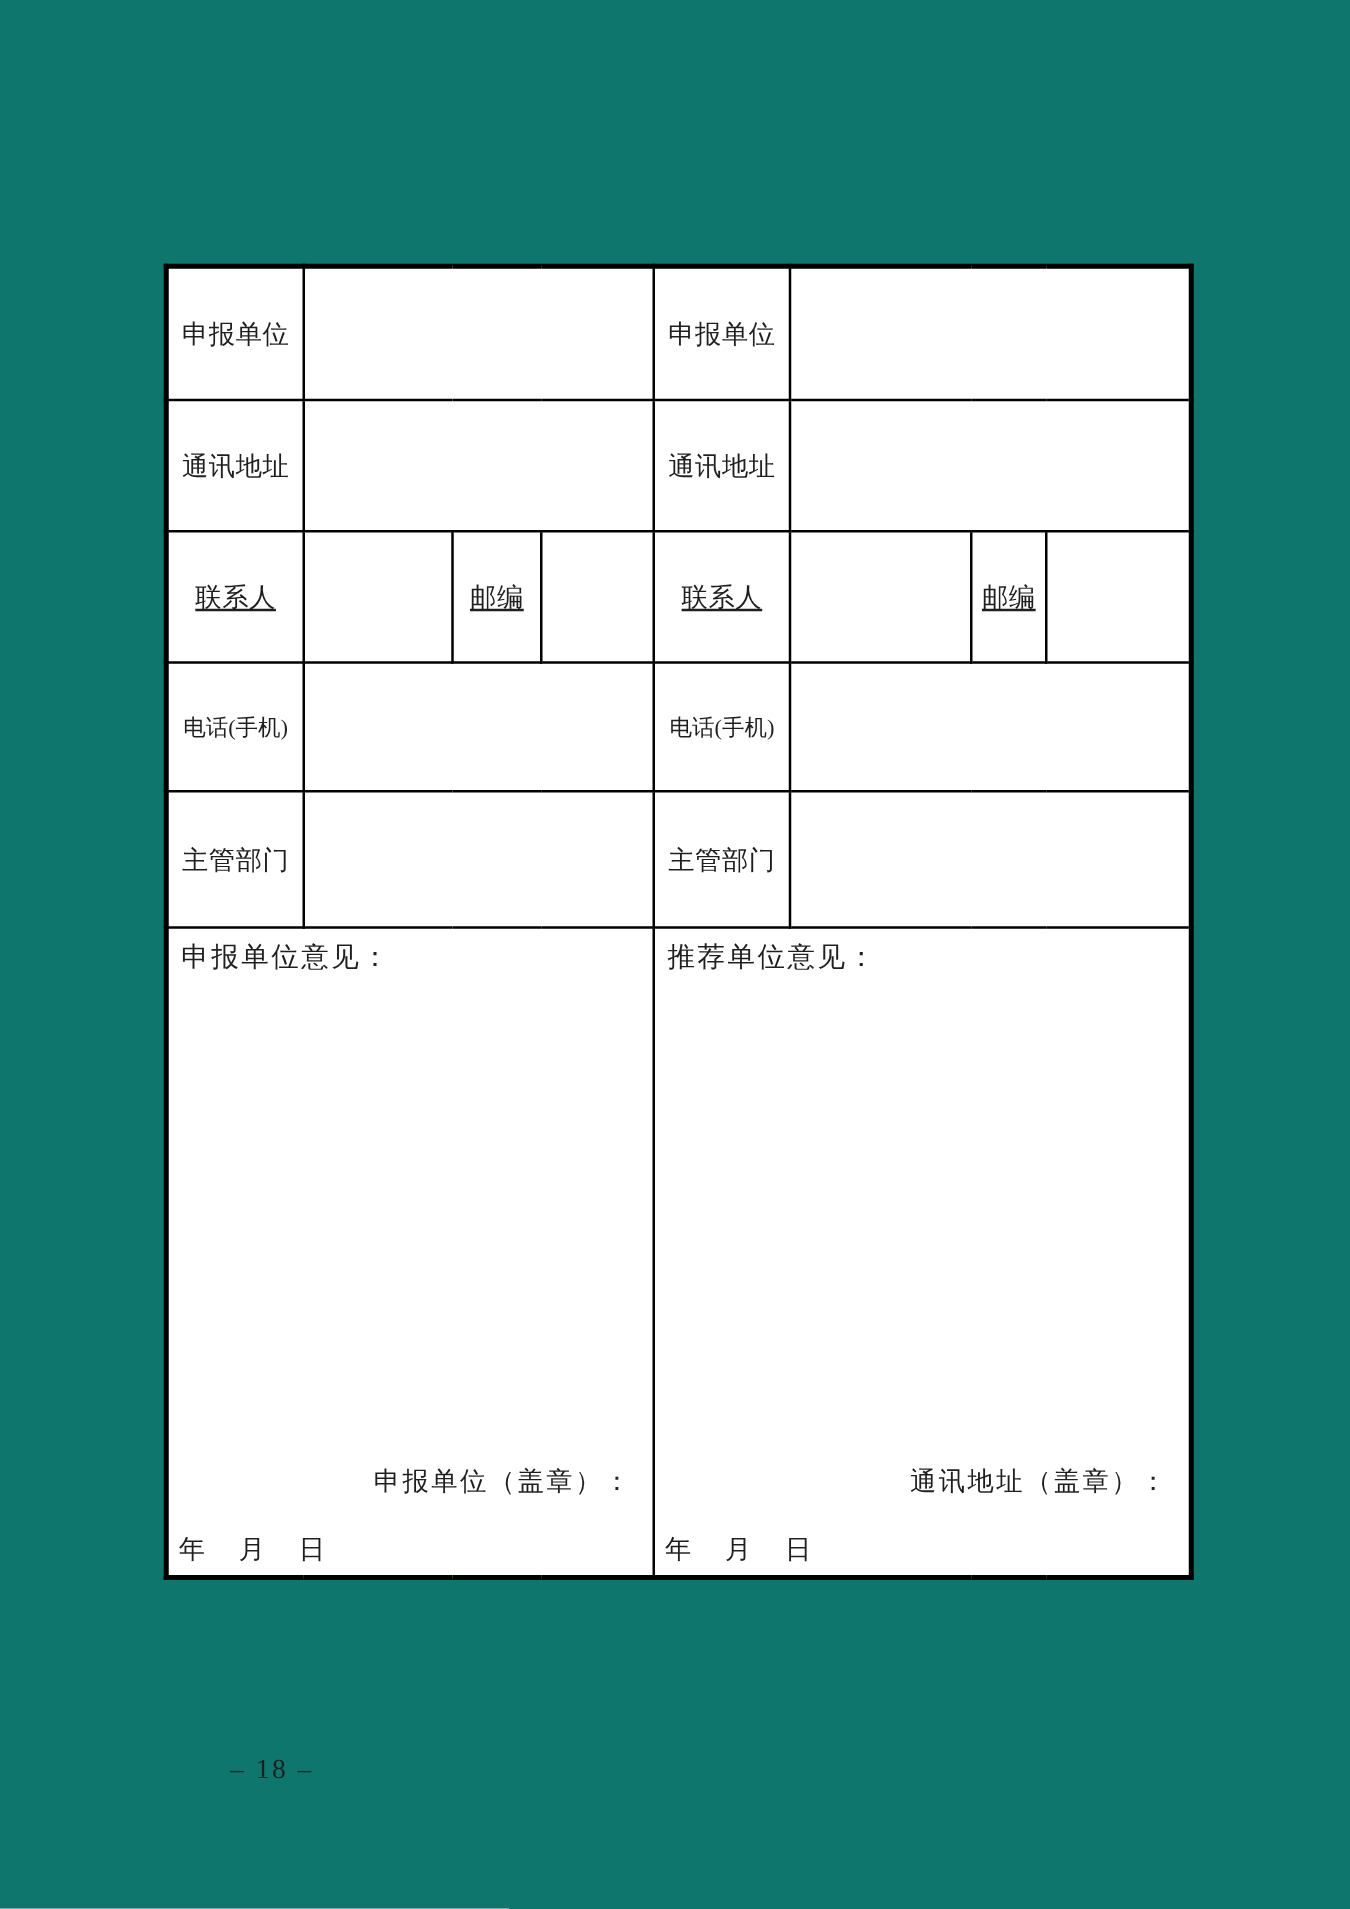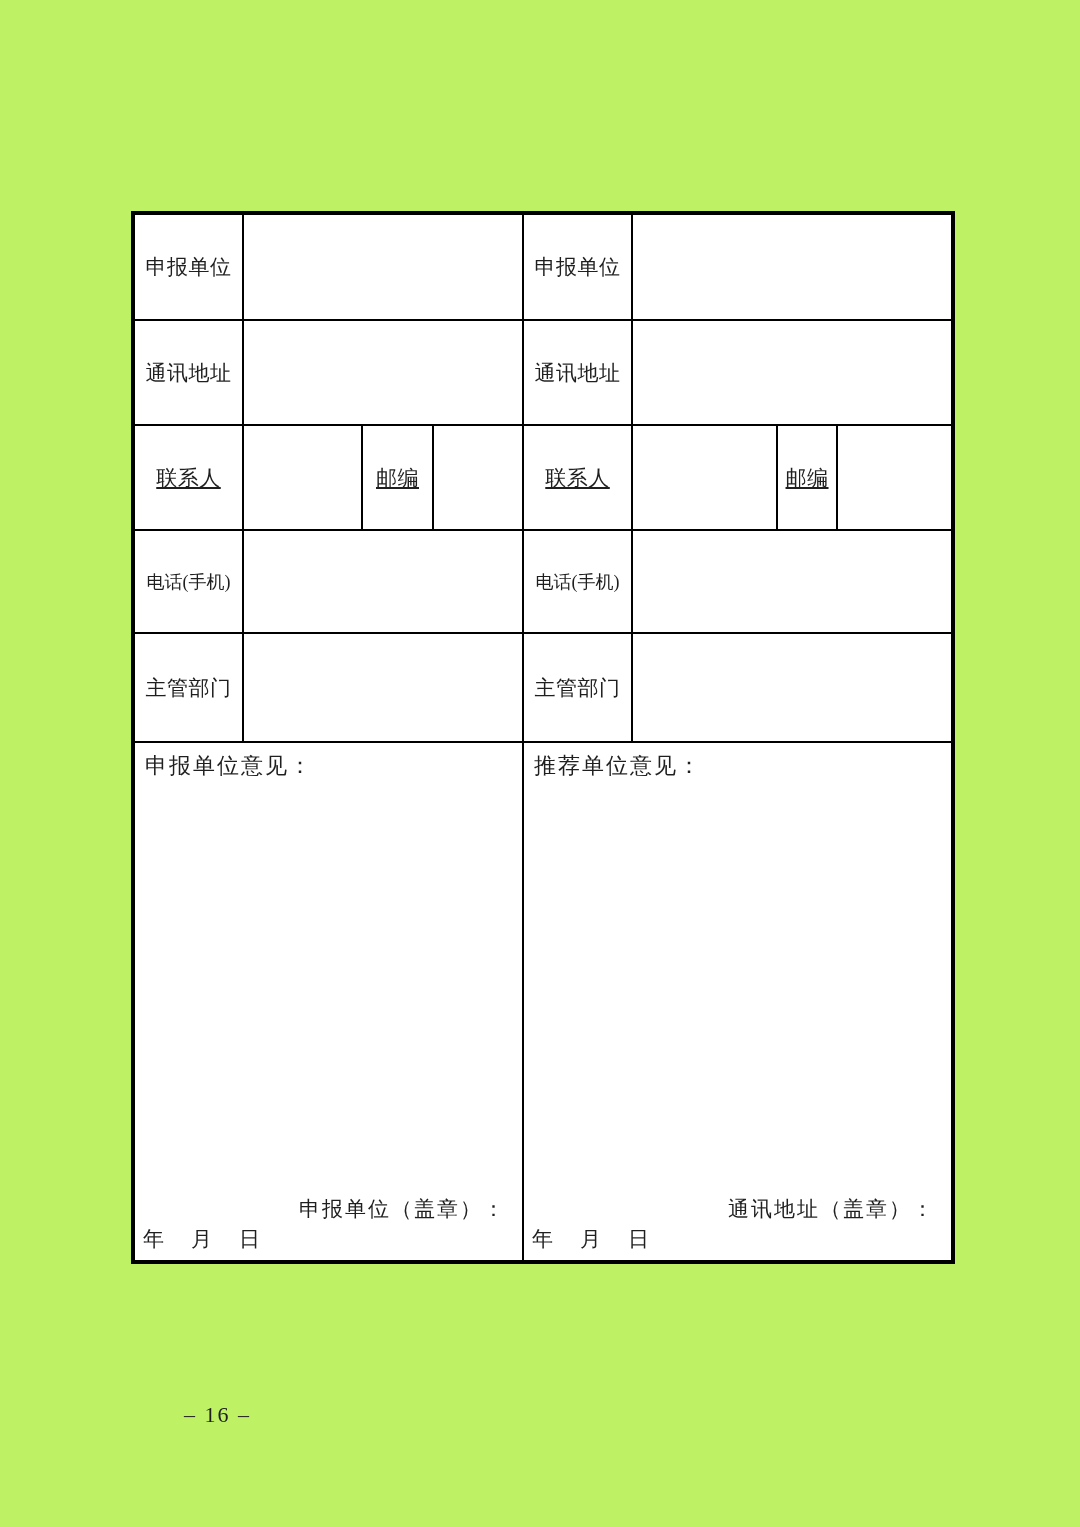--- a/index.html
+++ b/index.html
@@ -7,21 +7,21 @@
   body {
     width: 1080px;
     height: 1527px;
     position: relative;
     font-family: "Liberation Serif", "DejaVu Serif", serif;
     color: #1f1f1f;
   }
   .page {
     position: absolute;
     inset: 0;
-    background: #bef264;
+    background: #0f766e;
   }
   table.form-table {
     position: absolute;
     left: 131px;
     top: 211px;
     width: 822px;
     border-collapse: collapse;
     table-layout: fixed;
     border: 4px solid #000000;
   }
@@ -55,21 +55,20 @@
     letter-spacing: 2px;
     font-size: 22px;
   }
   .seal-line {
     position: absolute;
     top: 428px;
     right: 16px;
     font-size: 21px;
     letter-spacing: 2px;
     white-space: nowrap;
-    margin-top: 24px;
   }
   .date-line {
     position: absolute;
     left: 8px;
     bottom: 6px;
     font-size: 21px;
     letter-spacing: 3px;
     white-space: nowrap;
   }
   .page-number {
@@ -150,15 +149,15 @@
         <div class="opinion-box">
           <div class="opinion-label">推荐单位意见：</div>
           <div class="seal-line">通讯地址（盖章）：</div>
           <div class="date-line">年　月　日</div>
         </div>
       </td>
     </tr>
   </tbody>
     </table>
 
-  <div class="page-number">– 16 –</div>
+  <div class="page-number">– 18 –</div>
 
 </div>
 
 </body></html>

